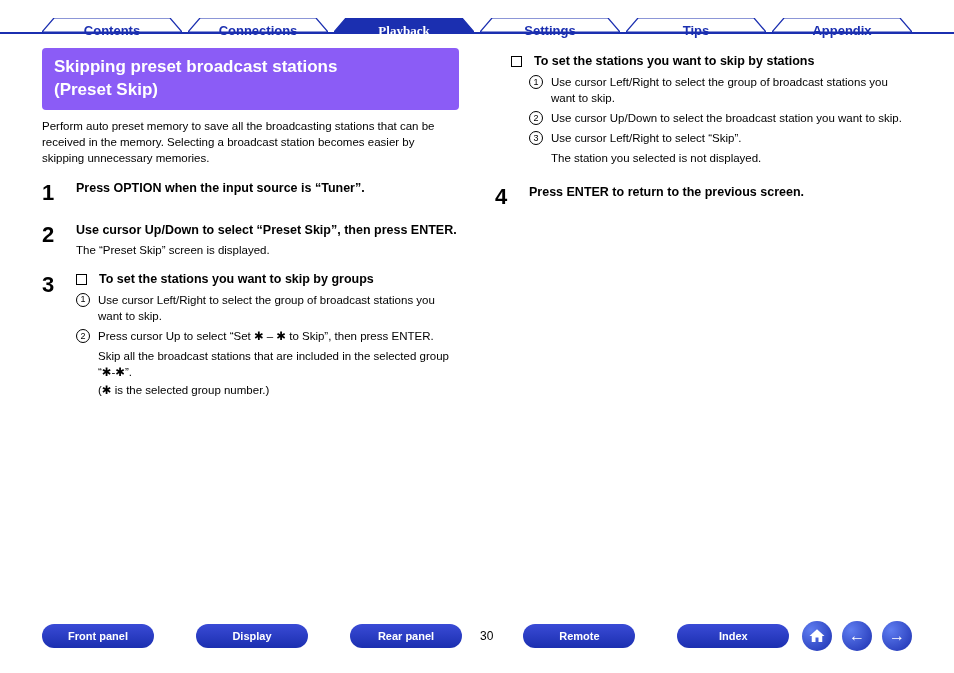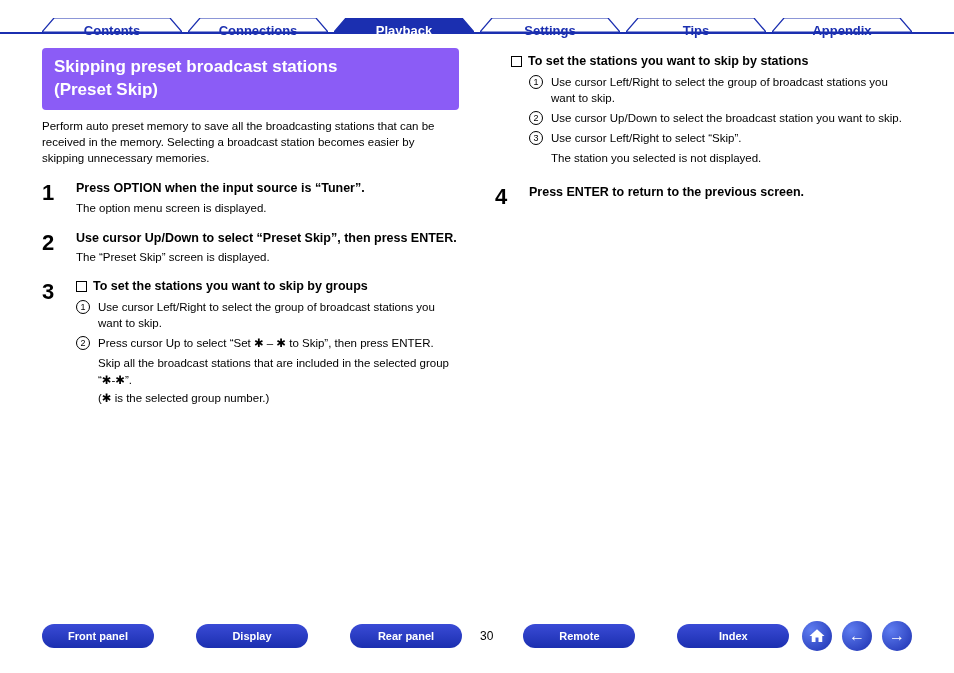--- a/index.html
+++ b/index.html
@@ -25,21 +25,21 @@
     height: 14px;
     text-align: center;
     font-weight: bold;
     font-size: 13px;
     line-height: 26px;
     color: #1b2fb0;
     cursor: pointer;
   }
   .tab svg { position: absolute; inset: 0; width: 100%; height: 100%; }
   .tab span { position: relative; z-index: 1; }
-  .tab.active { color: #fff; }
+  .tab.active { color: #fff; font-family: Liberation Serif, serif; }
   
   .page {
     display: flex;
     padding: 14px 42px 0 42px;
     gap: 36px;
   }
   .col { width: 50%; }
   .section-header {
     background: #8b5cf6;
     color: #fff;
@@ -57,21 +57,21 @@
   .step { display: flex; gap: 14px; margin-bottom: 16px; }
   .step-num { font-size: 22px; font-weight: bold; width: 20px; flex-shrink:0; }
   .step-body { flex: 1; }
   .step-title { font-weight: bold; font-size: 12.5px; line-height: 1.4; }
   .step-desc { font-size: 11.5px; margin-top: 4px; }
   .subhead {
     font-weight: bold;
     font-size: 12.5px;
     display: flex;
     align-items: flex-start;
-    gap: 6px;
+    gap: 12px;
     margin-bottom: 6px;
   }
   .checkbox-icon {
     display:inline-block;
     width:11px; height:11px;
     border:1.5px solid #000;
     margin-top:2px;
     flex-shrink:0;
   }
   .sublist { list-style: none; padding-left: 0; }
@@ -173,21 +173,20 @@
     <div class="section-header">
       <span>Skipping preset broadcast stations</span><br>
       <span>(Preset Skip)</span>
     </div>
     <p class="intro">Perform auto preset memory to save all the broadcasting stations that can be received in the memory. Selecting a broadcast station becomes easier by skipping unnecessary memories.</p>
 
     <div class="step">
       <div class="step-num">1</div>
       <div class="step-body">
         <div class="step-title">Press OPTION when the input source is “Tuner”.</div>
-        <div class="step-desc">The option menu screen is displayed.</div>
       </div>
     </div>
 
     <div class="step">
       <div class="step-num">2</div>
       <div class="step-body">
         <div class="step-title">Use cursor Up/Down to select “Preset Skip”, then press ENTER.</div>
         <div class="step-desc">The “Preset Skip” screen is displayed.</div>
       </div>
     </div>

